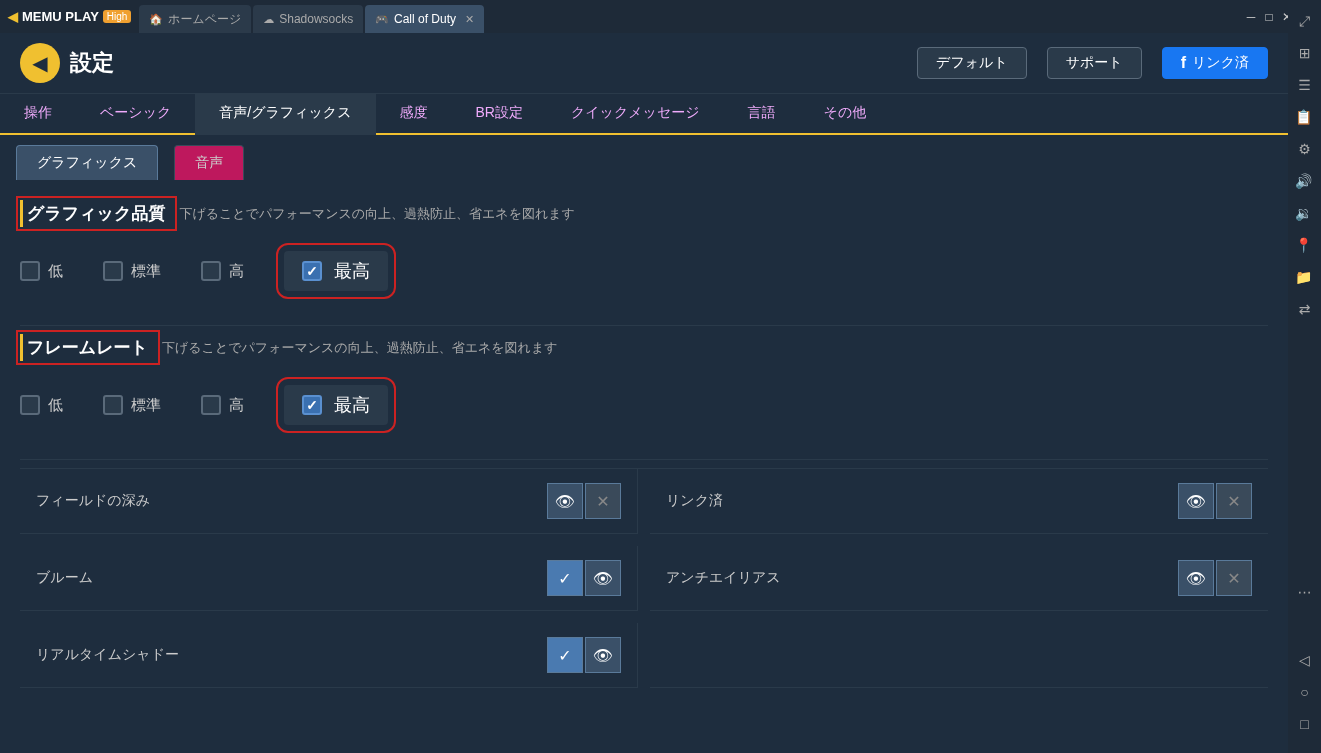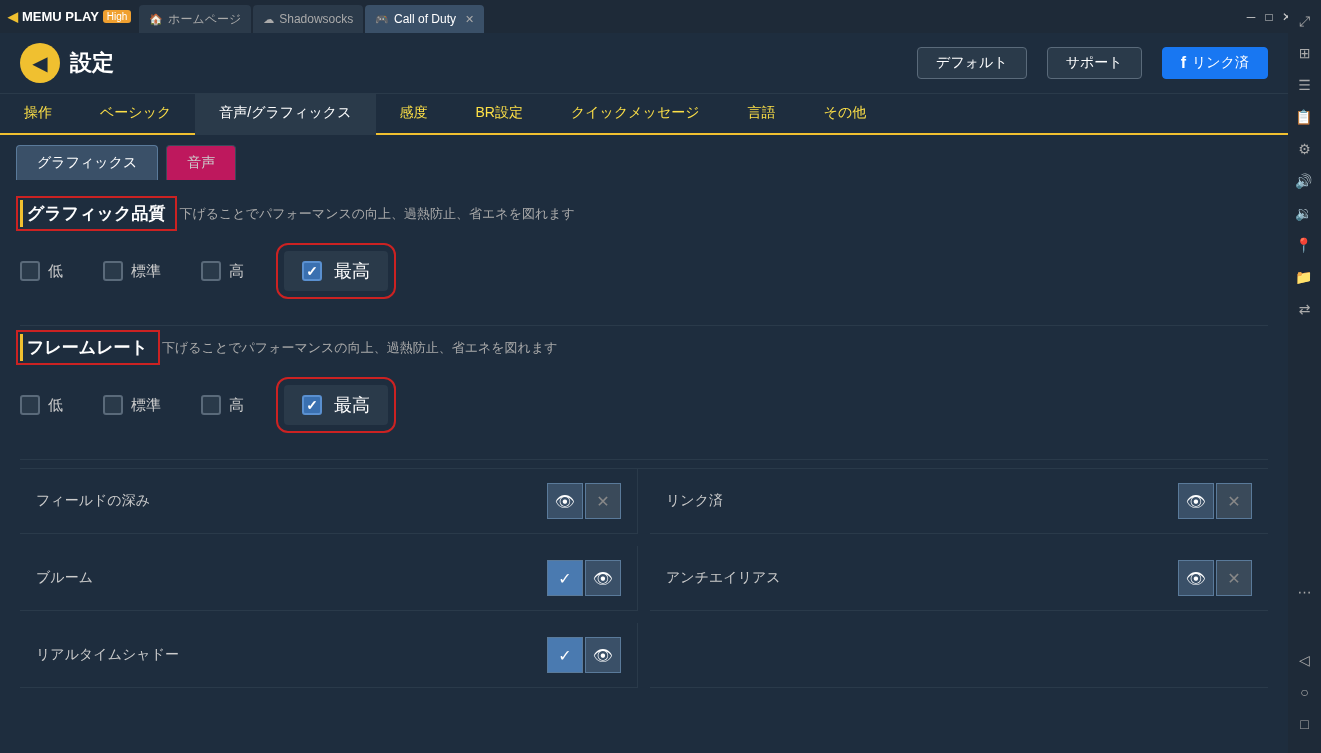--- a/index.html
+++ b/index.html
@@ -146,38 +146,38 @@
     }
 
     
     .tab-nav {
       display: flex;
       background: #1e2d3e;
       border-bottom: 2px solid #f0c030;
     }
     .tab-item {
       padding: 10px 24px;
-      color: #fde047;
+      color: #f0abfc;
       font-size: 14px;
       cursor: pointer;
       border-bottom: 3px solid transparent;
       margin-bottom: -2px;
     }
     .tab-item.active {
       background: #2a3a4a;
       color: #fff;
       border-bottom: 3px solid transparent;
     }
 
     
     .sub-tabs {
       display: flex;
       padding: 10px 16px 0;
       background: #1e2d3e;
-      gap: 8px;
+      gap: 16px;
     }
     .sub-tab {
       padding: 8px 20px;
       background: #be185d;
       color: #ccc;
       font-size: 14px;
       cursor: pointer;
       border-radius: 4px 4px 0 0;
       border: 1px solid #3a4a5a;
       border-bottom: none;

